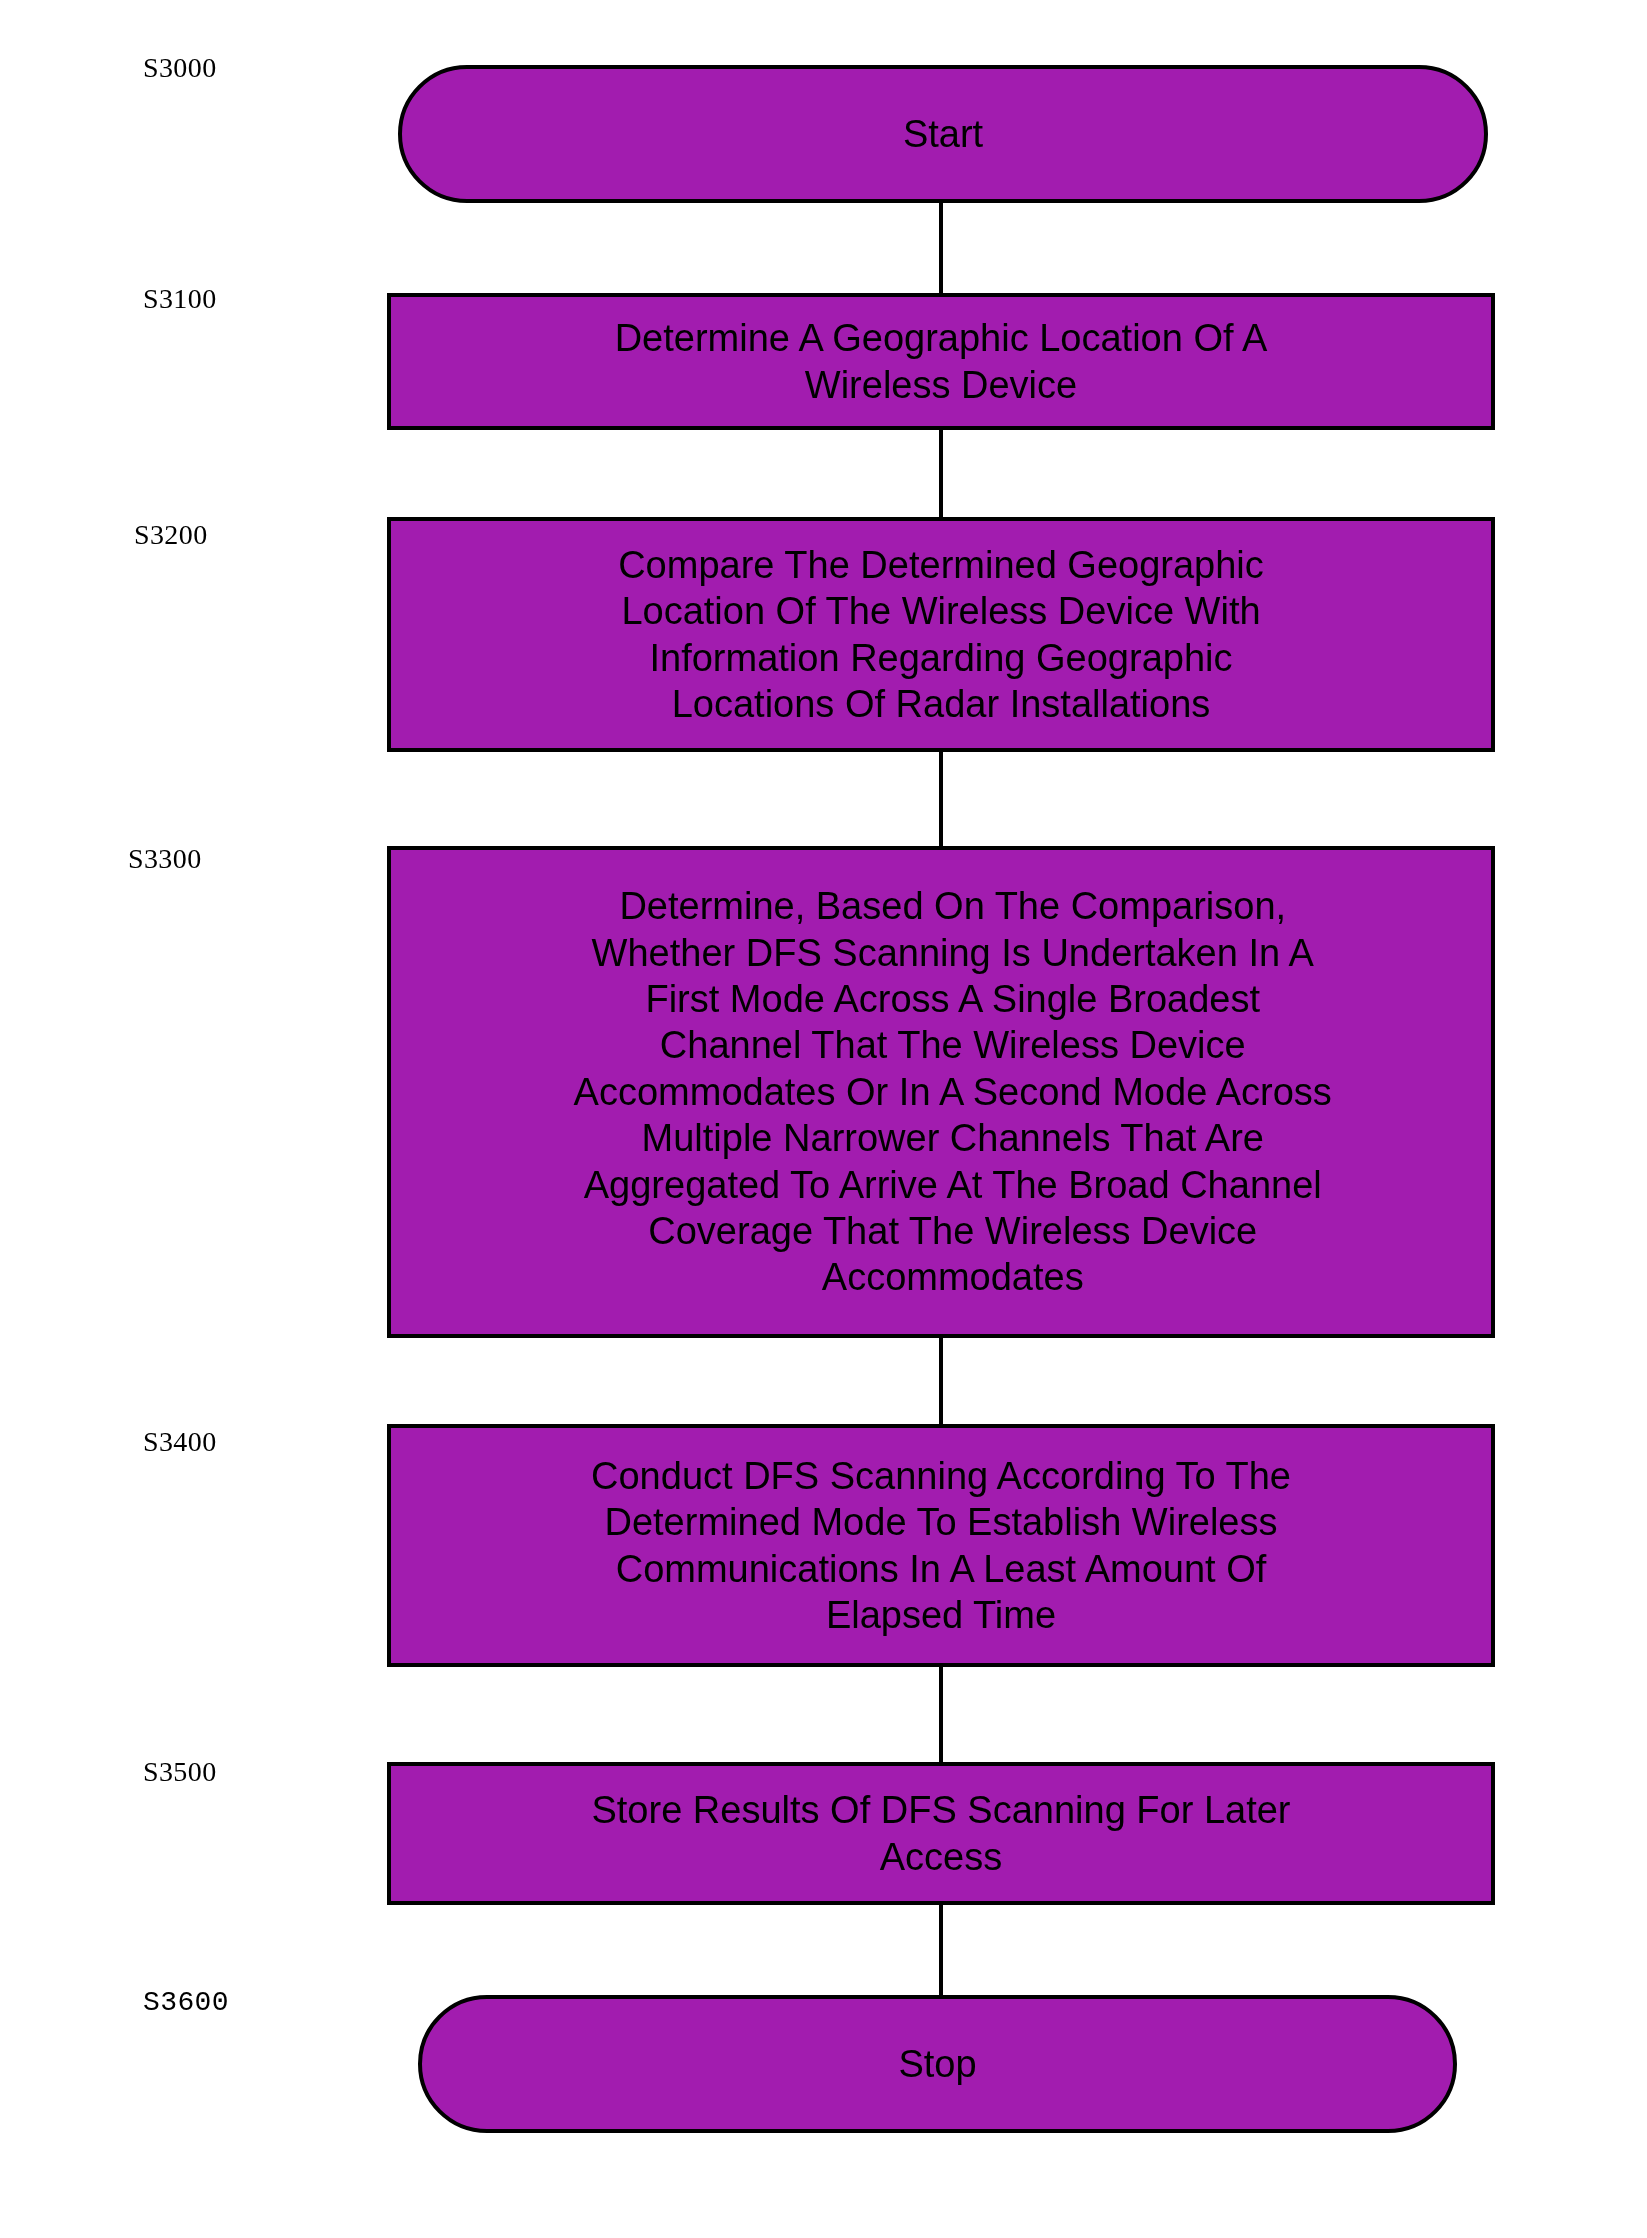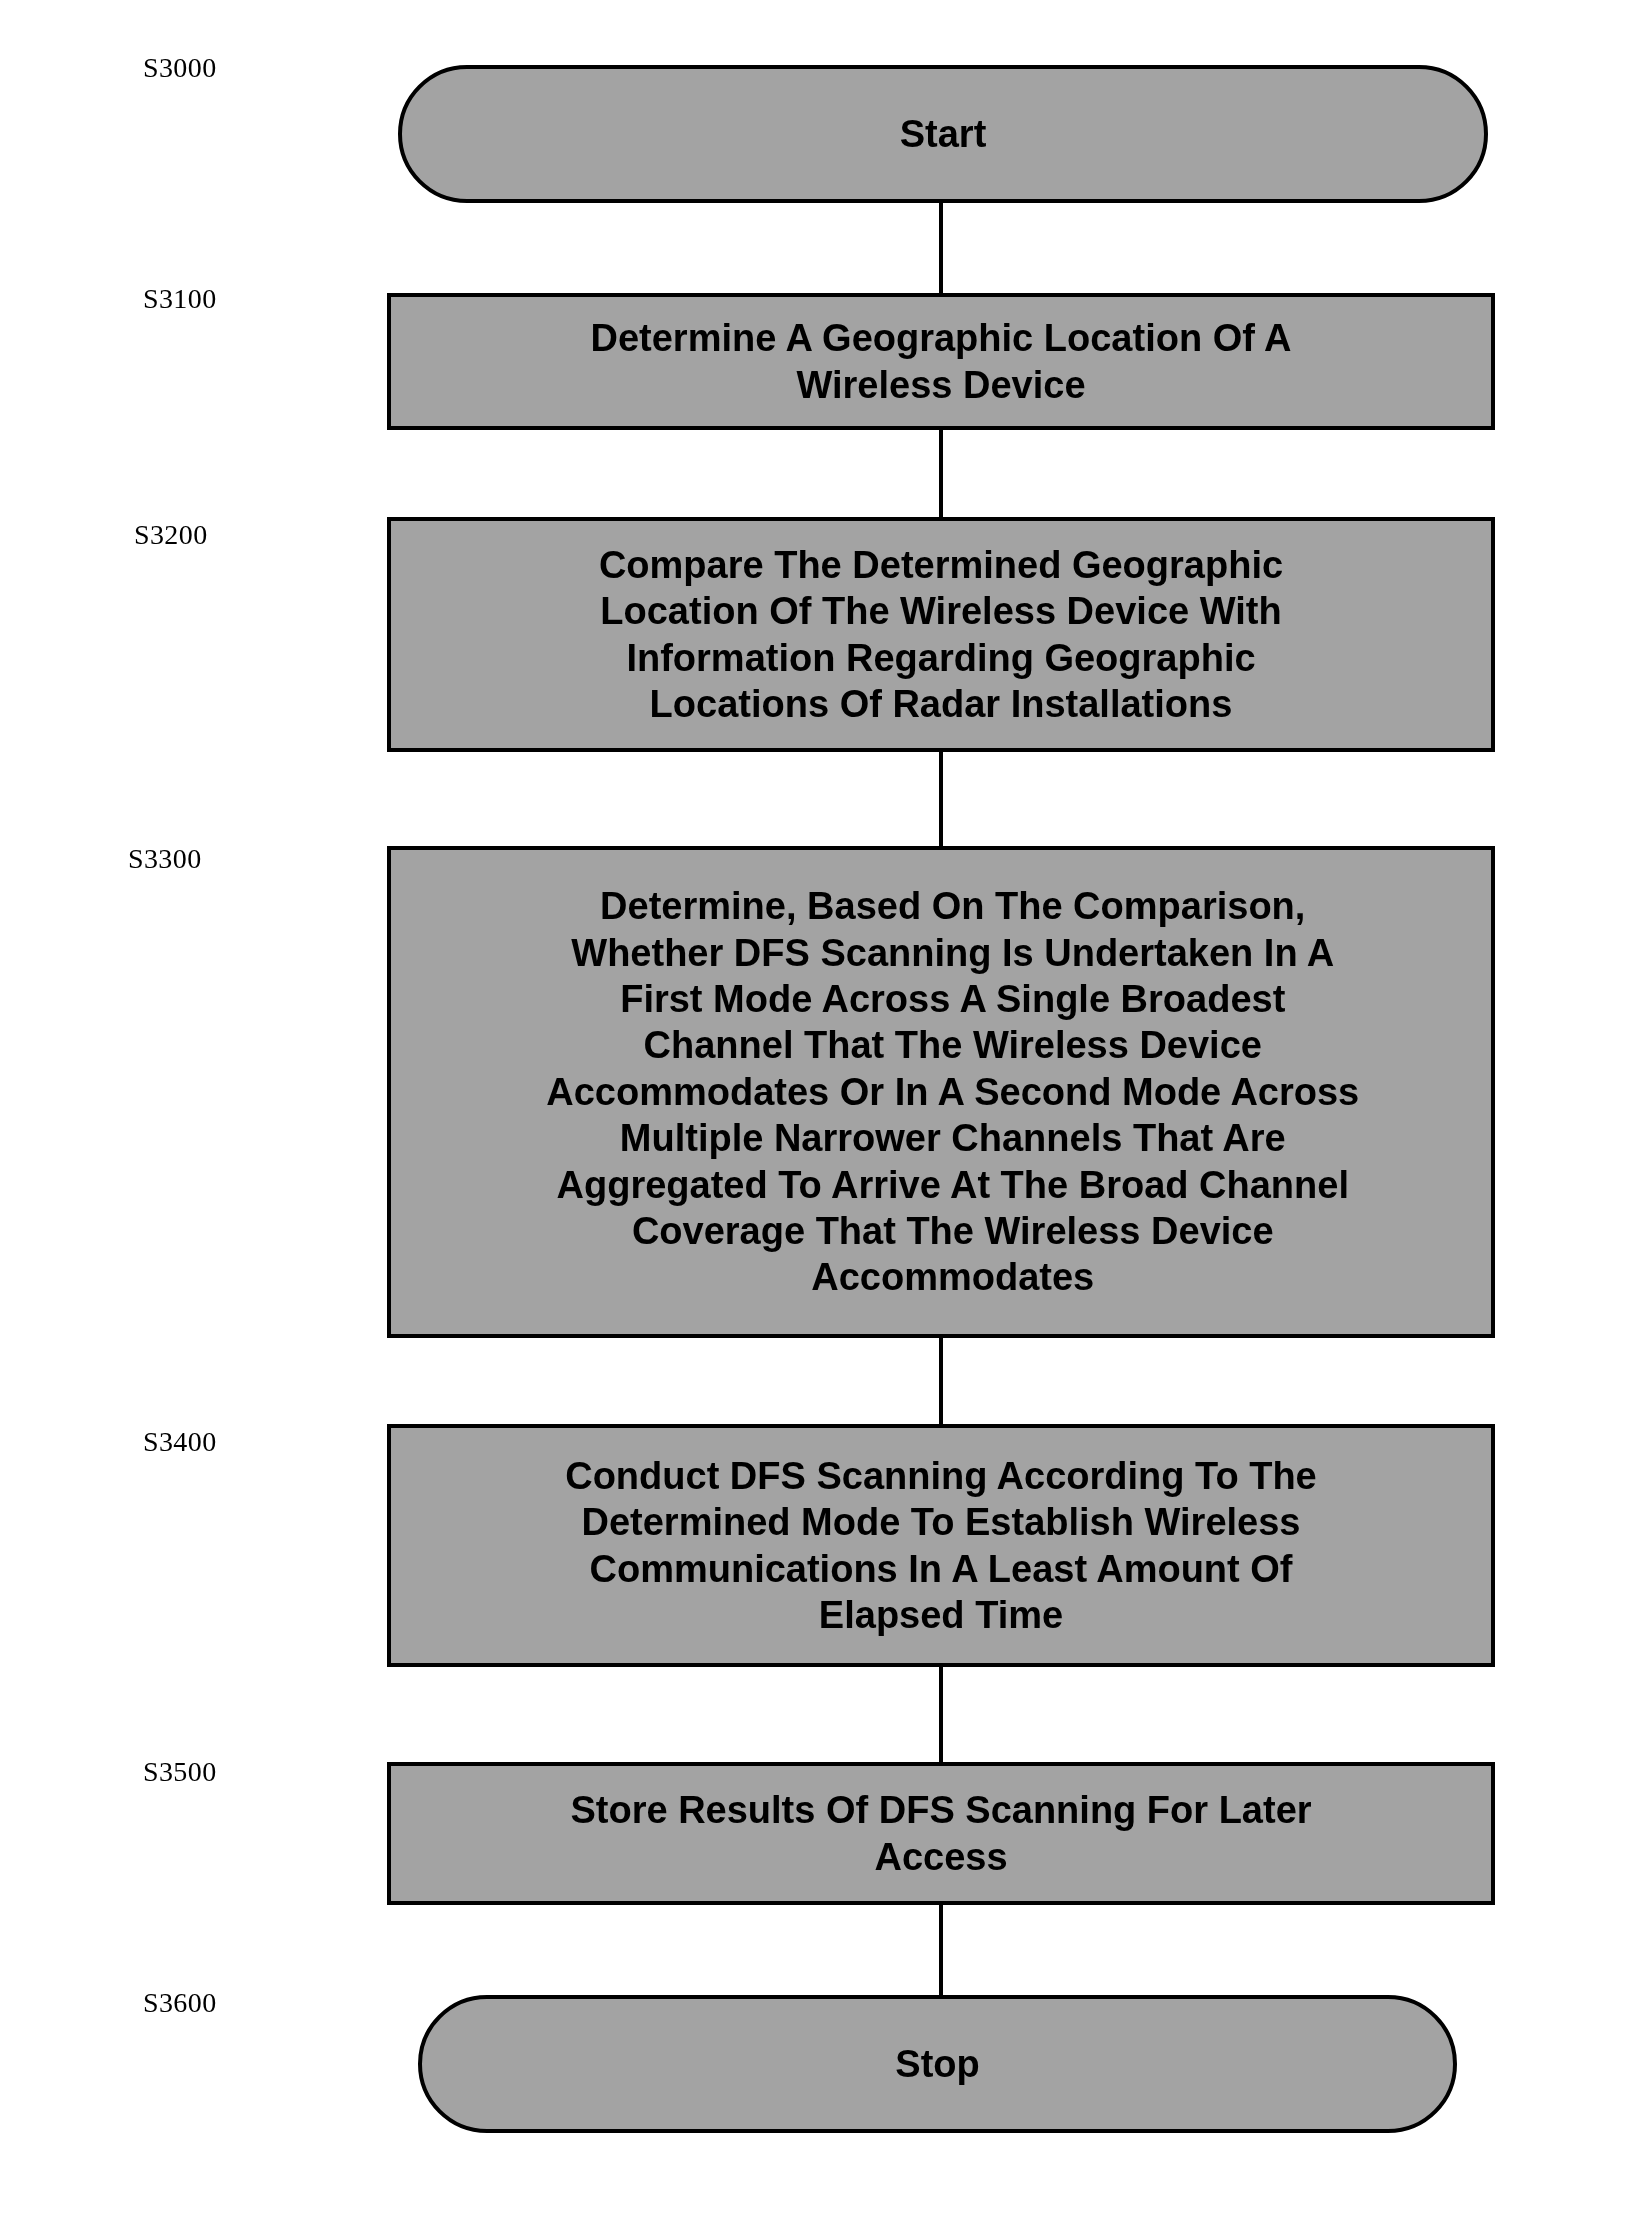--- a/index.html
+++ b/index.html
@@ -27,29 +27,29 @@
     letter-spacing: 0.4px;
     white-space: nowrap;
     line-height: 1;
     text-align: right;
   }
 
   
   .node {
     position: absolute;
     box-sizing: border-box;
-    background: #a3a3a3;
+    background: #a21caf;
     border: 4px solid #000000;
     display: flex;
     align-items: center;
     justify-content: center;
     text-align: center;
     color: #000000;
     font-family: "Liberation Sans", sans-serif;
-    font-weight: bold;
+    font-weight: normal;
     font-size: 38px;
     line-height: 1.22;
     letter-spacing: 0px;
     padding: 3.2px 17.5px;
   }
   .node.terminal {
     border-radius: 73px;
   }
   .node .node-text {
     display: block;
@@ -68,21 +68,21 @@
 <body>
 
 <div id="canvas">
 
   <div class="step-label" style="left:143px; top:54px;">S3000</div>
   <div class="step-label" style="left:143px; top:285px;">S3100</div>
   <div class="step-label" style="left:134px; top:521px;">S3200</div>
   <div class="step-label" style="left:128px; top:845px;">S3300</div>
   <div class="step-label" style="left:143px; top:1428px;">S3400</div>
   <div class="step-label" style="left:143px; top:1758px;">S3500</div>
-  <div class="step-label" style="left:143px; top:1989px;">S3600</div>
+  <div class="step-label" style="left:143px; top:1989px;font-family:Liberation Mono, monospace;">S3600</div>
 
   <div class="node terminal" style="left:398px; top:65px; width:1090px; height:138px;">
     <span class="node-text">Start</span>
   </div>
 
   <div class="node" style="left:387px; top:517px; width:1108px; height:235px;">
     <span class="node-text">Compare The  Determined Geographic
 Location Of The Wireless Device With
 Information Regarding Geographic
 Locations Of Radar Installations</span>

